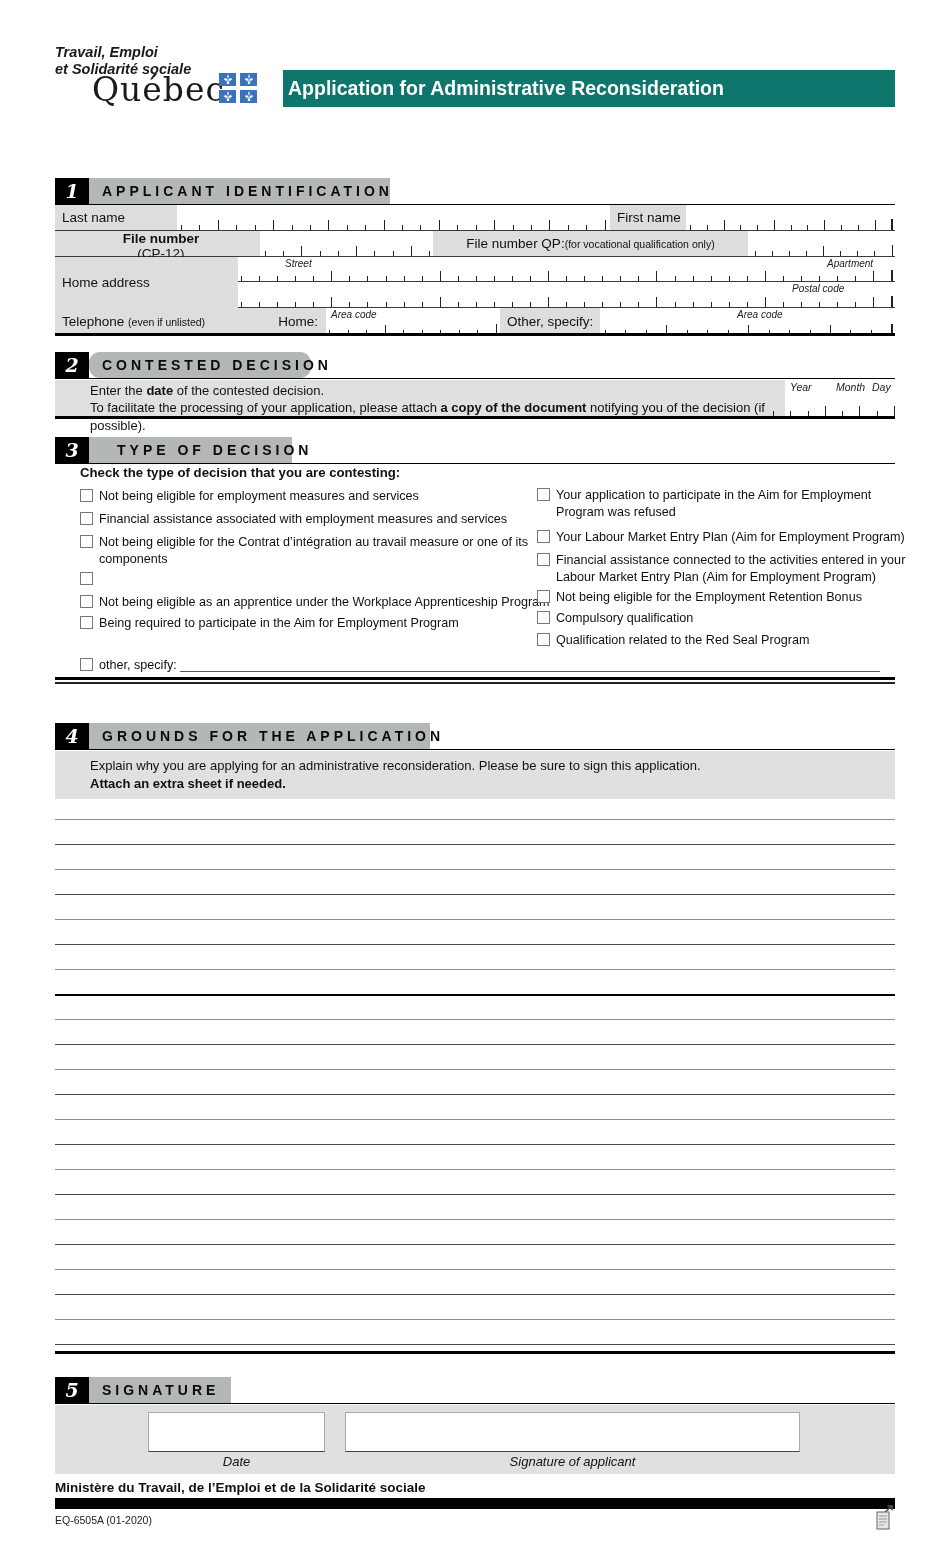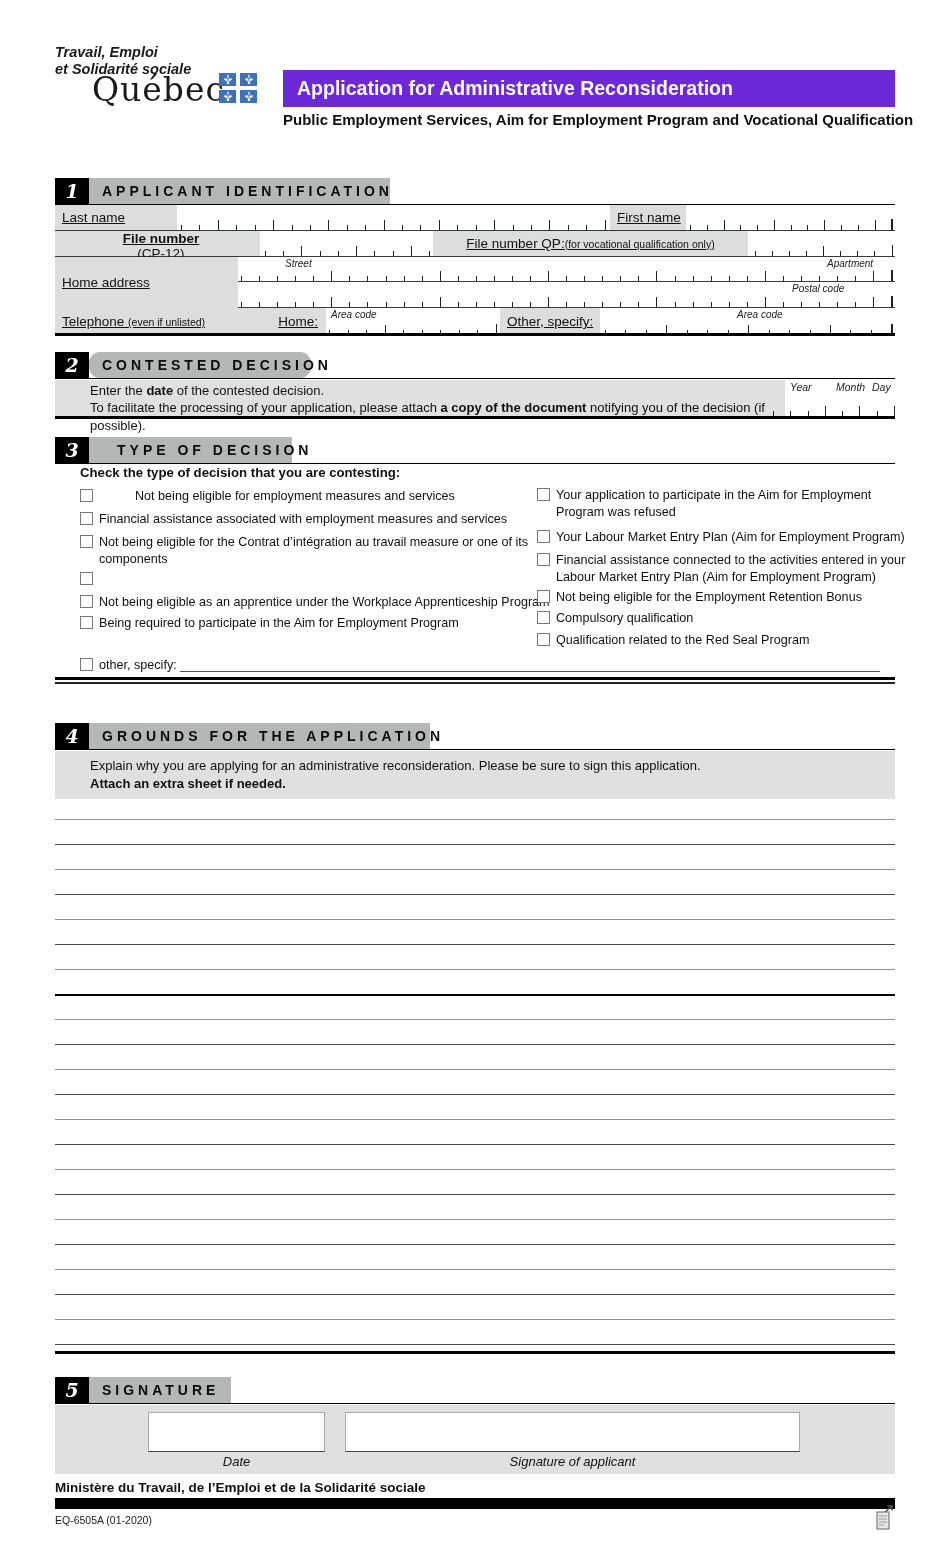--- a/index.html
+++ b/index.html
@@ -6,32 +6,32 @@
   html,body { background:#ffffff; }
   body { width:950px; font-family:"Liberation Sans", sans-serif; color:#111; }
   .page { position:relative; width:950px; height:1564px; background:#fff; overflow:hidden; }
   .abs { position:absolute; }
 
   
   .dept { position:absolute; left:55px; top:44px; font-size:14.5px; font-weight:bold; font-style:italic; line-height:16.5px; color:#1a1a1a; }
   .wordmark { position:absolute; left:92px; top:70px; font-family:"DejaVu Serif", serif; font-size:33px; color:#1a1a1a; letter-spacing:1px; }
   .flag { position:absolute; left:219px; top:73px; width:38px; height:30px; display:grid; grid-template-columns:17px 17px; grid-template-rows:13px 13px; gap:4px; }
   .flag .sq { background:var(--flagblue); display:flex; align-items:center; justify-content:center; }
-  .banner { position:absolute; left:283px; top:70px; width:612px; height:37px; background:#6d28d9; color:#fff; font-size:19.5px; font-weight:bold; line-height:37px; padding-left:14px; white-space:nowrap; }
+  .banner { position:absolute; left:283px; top:70px; width:612px; height:37px; background:#0f766e; color:#fff; font-size:19.5px; font-weight:bold; line-height:37px; padding-left:5px; white-space:nowrap; }
   .subtitle { position:absolute; left:283px; top:111px; width:620px; font-size:15px; font-weight:bold; color:#111; white-space:nowrap; }
 
   
   .sec-head { position:absolute; left:55px; width:840px; height:27px; border-bottom:1.5px solid #000; }
   .sec-num { position:absolute; left:0; top:0; width:34px; height:26px; background:#000; color:#fff; font-family:"DejaVu Serif", serif; font-style:italic; font-weight:bold; font-size:19px; display:flex; align-items:center; justify-content:center; }
   .sec-bar { position:absolute; left:34px; top:0; height:26px; background:var(--bargray); display:flex; align-items:center; padding-left:13px; font-weight:bold; font-size:14px; letter-spacing:4px; color:#0a0a0a; white-space:nowrap; }
 
   
   .idrows { position:absolute; left:55px; top:205px; width:840px; }
   .idrow { position:relative; width:840px; border-bottom:1px solid #3a3a3a; }
-  .glabel { position:absolute; top:0; height:100%; background:var(--labelgray); display:flex; align-items:center; padding-left:7px; font-size:13.5px; white-space:nowrap;text-decoration:underline; }
+  .glabel { position:absolute; top:0; height:100%; background:var(--labelgray); display:flex; align-items:center; padding-left:7px; font-size:13.5px; white-space:nowrap; }
   .smalllbl { position:absolute; top:1px; font-size:10px; font-style:italic; color:#222; white-space:nowrap; }
   .comb { position:absolute; bottom:0; display:flex; justify-content:space-between; align-items:flex-end; height:11px; }
   .tick { width:1px; height:5px; background:#222; }
   .tick.tall { height:10px; }
   .tick.wall { height:11px; width:1.5px; }
   .thickbar { position:absolute; left:55px; width:840px; height:3px; background:#000; }
 
   
   .graybox { position:absolute; background:var(--boxgray); font-size:13px; line-height:17.5px; color:#111; }
   .dtl { position:absolute; font-size:10.5px; font-style:italic; color:#222; white-space:nowrap; }
@@ -88,21 +88,20 @@
           <path fill="#fff" d="M8 .5C6.6 2.6 6.6 4.8 8 7c1.4-2.2 1.4-4.4 0-6.5zM7.3 7.8C5.7 5.9 3.1 5.6 2 7.2c.6 1.8 2.9 2.4 5.3 1.6zm1.4 0c1.6-1.9 4.2-2.2 5.3-.6-.6 1.8-2.9 2.4-5.3 1.6zM4.3 9.6h7.4v1.1H4.3zM6.9 11h2.2l.8 3.5H6.1z"></path>
         </svg>
       </div>
     <div class="sq">
         <svg width="12" height="11" viewBox="0 0 16 16">
           <path fill="#fff" d="M8 .5C6.6 2.6 6.6 4.8 8 7c1.4-2.2 1.4-4.4 0-6.5zM7.3 7.8C5.7 5.9 3.1 5.6 2 7.2c.6 1.8 2.9 2.4 5.3 1.6zm1.4 0c1.6-1.9 4.2-2.2 5.3-.6-.6 1.8-2.9 2.4-5.3 1.6zM4.3 9.6h7.4v1.1H4.3zM6.9 11h2.2l.8 3.5H6.1z"></path>
         </svg>
       </div>
   </div>
   <div class="banner"><span>Application for Administrative Reconsideration</span></div>
-  <div class="subtitle">Public Employment Services, Aim for Employment Program and Vocational Qualification</div>
 
   <div class="sec-head" style="top:178px;">
     <div class="sec-num">1</div>
     <div class="sec-bar" style="width:301px;">APPLICANT IDENTIFICATION</div>
   </div>
 
   <div class="idrows">
 
     <div class="idrow" style="height:26px;">
       <div class="glabel" style="left:0;width:122px;">Last name</div>
@@ -339,21 +338,21 @@
     </div>
   <div class="thickbar" style="top:416px;"></div>
 
   <div class="sec-head" style="top:437px;">
     <div class="sec-num">3</div>
     <div class="sec-bar" style="width:203px;padding-left:28px;">TYPE OF DECISION</div>
   </div>
   <div class="intro" style="left:80px;top:465px;">Check the type of decision that you are contesting:</div>
 
   <div class="cbx" style="left:80px;top:489px;"></div>
-  <div class="cbl nw" style="left:99px;top:488px;margin-left:36px;">Not being eligible for employment measures and services</div>
+  <div class="cbl nw" style="left:99px;top:488px;">Not being eligible for employment measures and services</div>
 
   <div class="cbx" style="left:80px;top:512px;"></div>
   <div class="cbl nw" style="left:99px;top:511px;">Financial assistance associated with employment measures and services</div>
 
   <div class="cbx" style="left:80px;top:535px;"></div>
   <div class="cbl" style="left:99px;top:534px;width:440px;">Not being eligible for the Contrat d’intégration au travail measure or one of its components</div>
 
   <div class="cbx" style="left:80px;top:572px;"></div>
 
   <div class="cbx" style="left:80px;top:595px;"></div>

